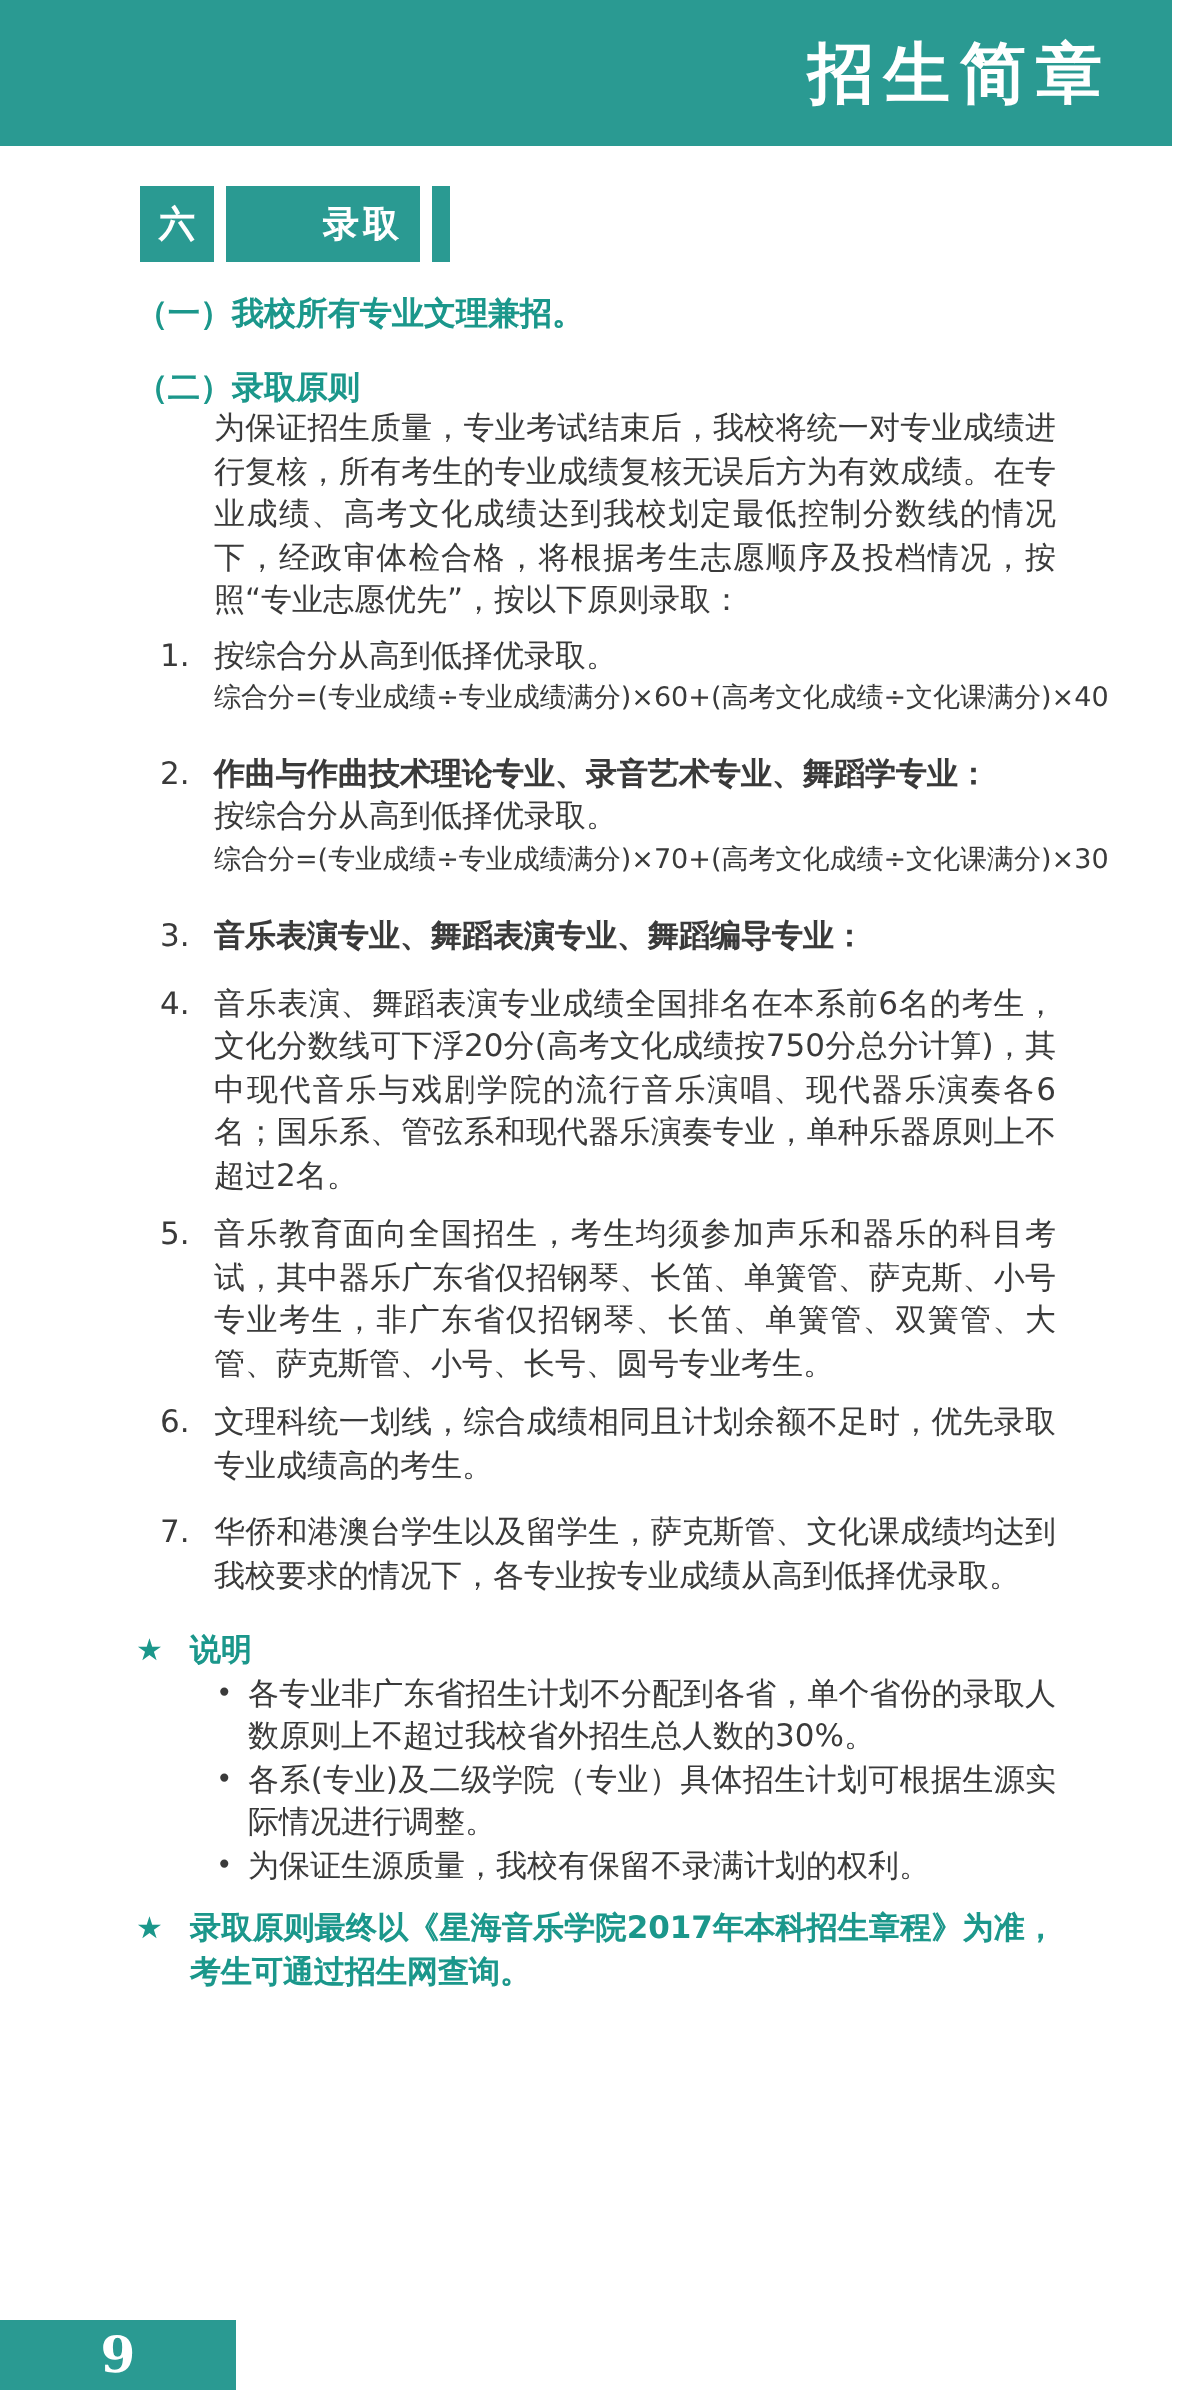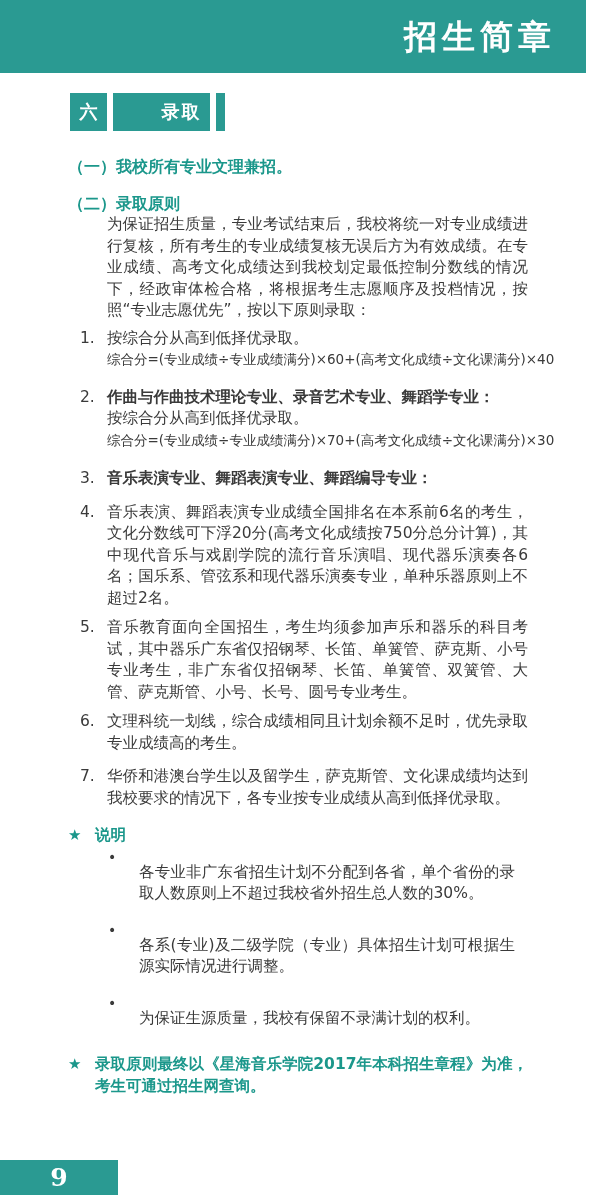--- a/index.html
+++ b/index.html
@@ -49,21 +49,21 @@
     font-weight: bold;
     font-size: 18px;
   }
   .badge-num { width: 37px; }
   .badge-label { width: 57px; letter-spacing: 2px; padding-left: 40px; }
   .badge-bar { width: 9px; height: 38px; background: #2a9a92; }
 
   
   .content {
     position: absolute;
-    left: 68px; top: 156px;
+    left: 68px; top: 146px;
     width: 462px;
     font-size: 15.5px;
     line-height: 21.5px;
   }
   .sec-heading {
     margin: 0;
     color: #1b978b;
     font-weight: bold;
     font-size: 16px;
   }
@@ -83,21 +83,21 @@
 
   .mb16 { margin-bottom: 16px; }
   .mb17 { margin-bottom: 17px; }
   .mb12 { margin-bottom: 12px; }
   .mb8  { margin-bottom: 8px; }
 
   .remarks-head { display: flex; color: #1b978b; font-weight: bold; }
   .star { width: 27px; flex: none; color: #1b978b; font-size: 15px; }
   .bullet-row { display: flex; padding-left: 40px; }
   .bullet-dot { width: 16px; flex: none; font-size: 14px; }
-  .bullet-text { margin: 15px; width: 404px; text-align: justify; }
+  .bullet-text { margin: 0; width: 404px; text-align: justify; }
 
   .final-note {
     display: flex;
     margin-top: 10px;
     color: #1b978b;
     font-weight: bold;
   }
   .final-text { margin: 0; width: 433px; text-align: justify; }
 
   

